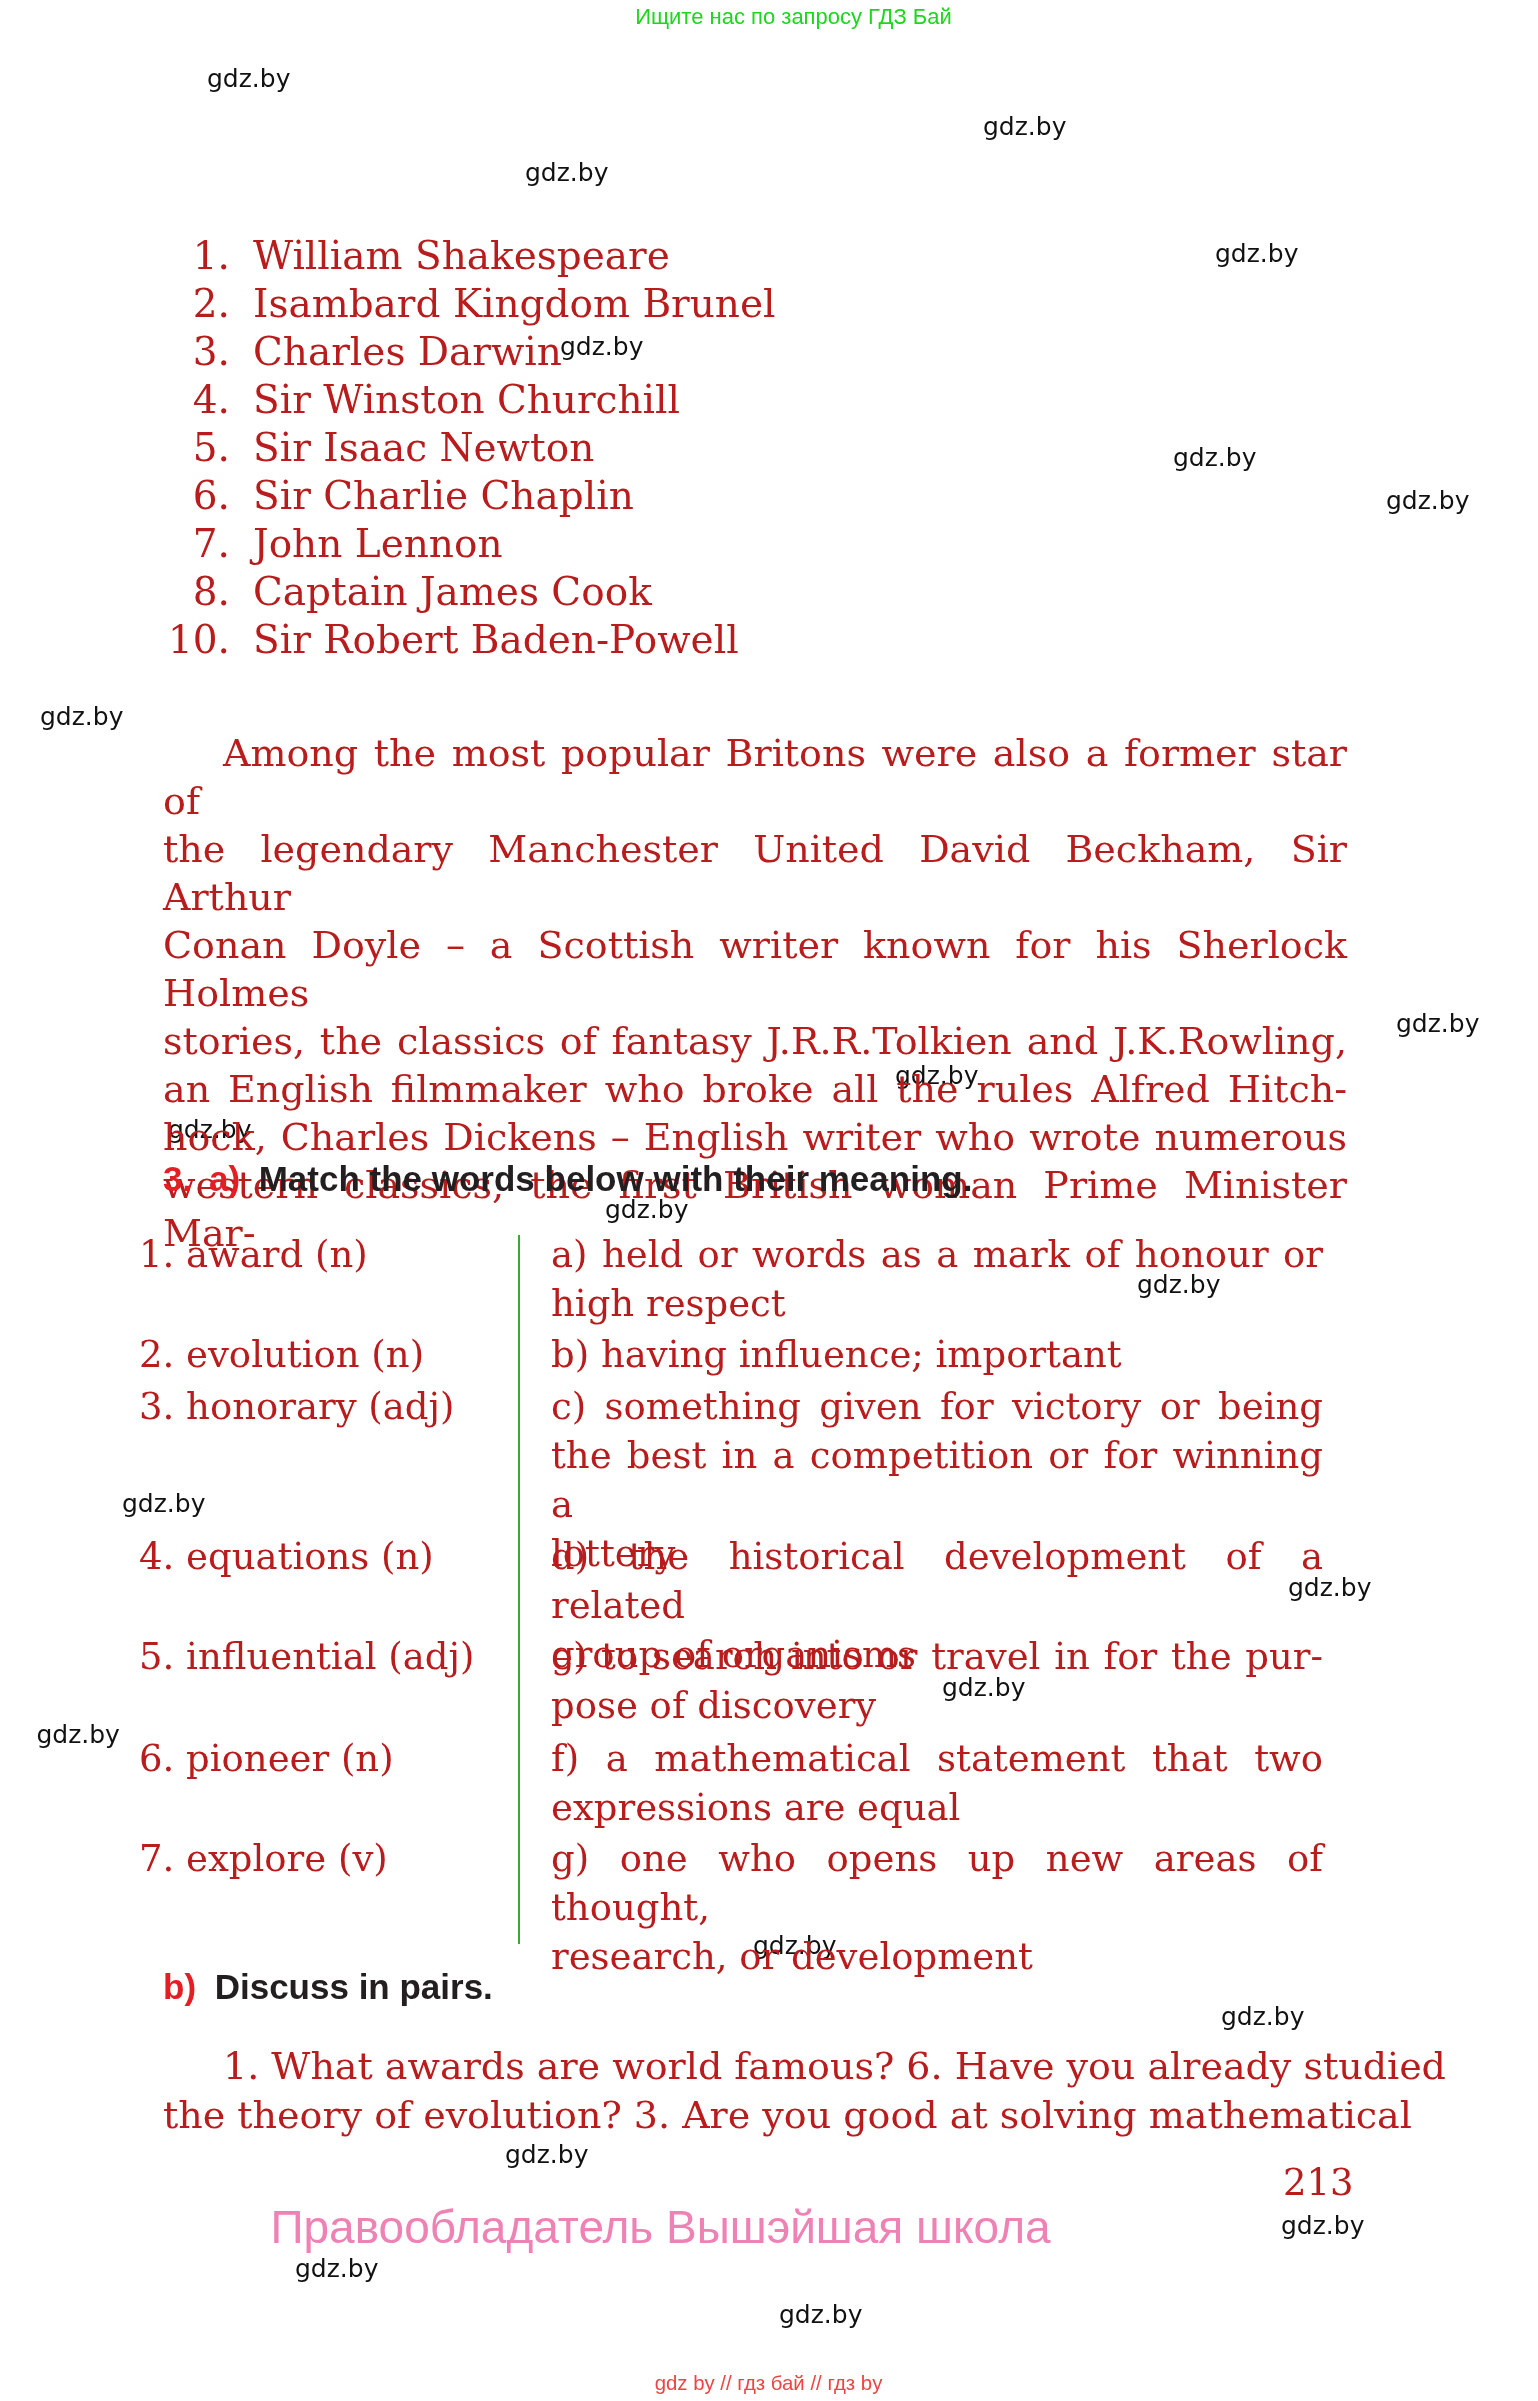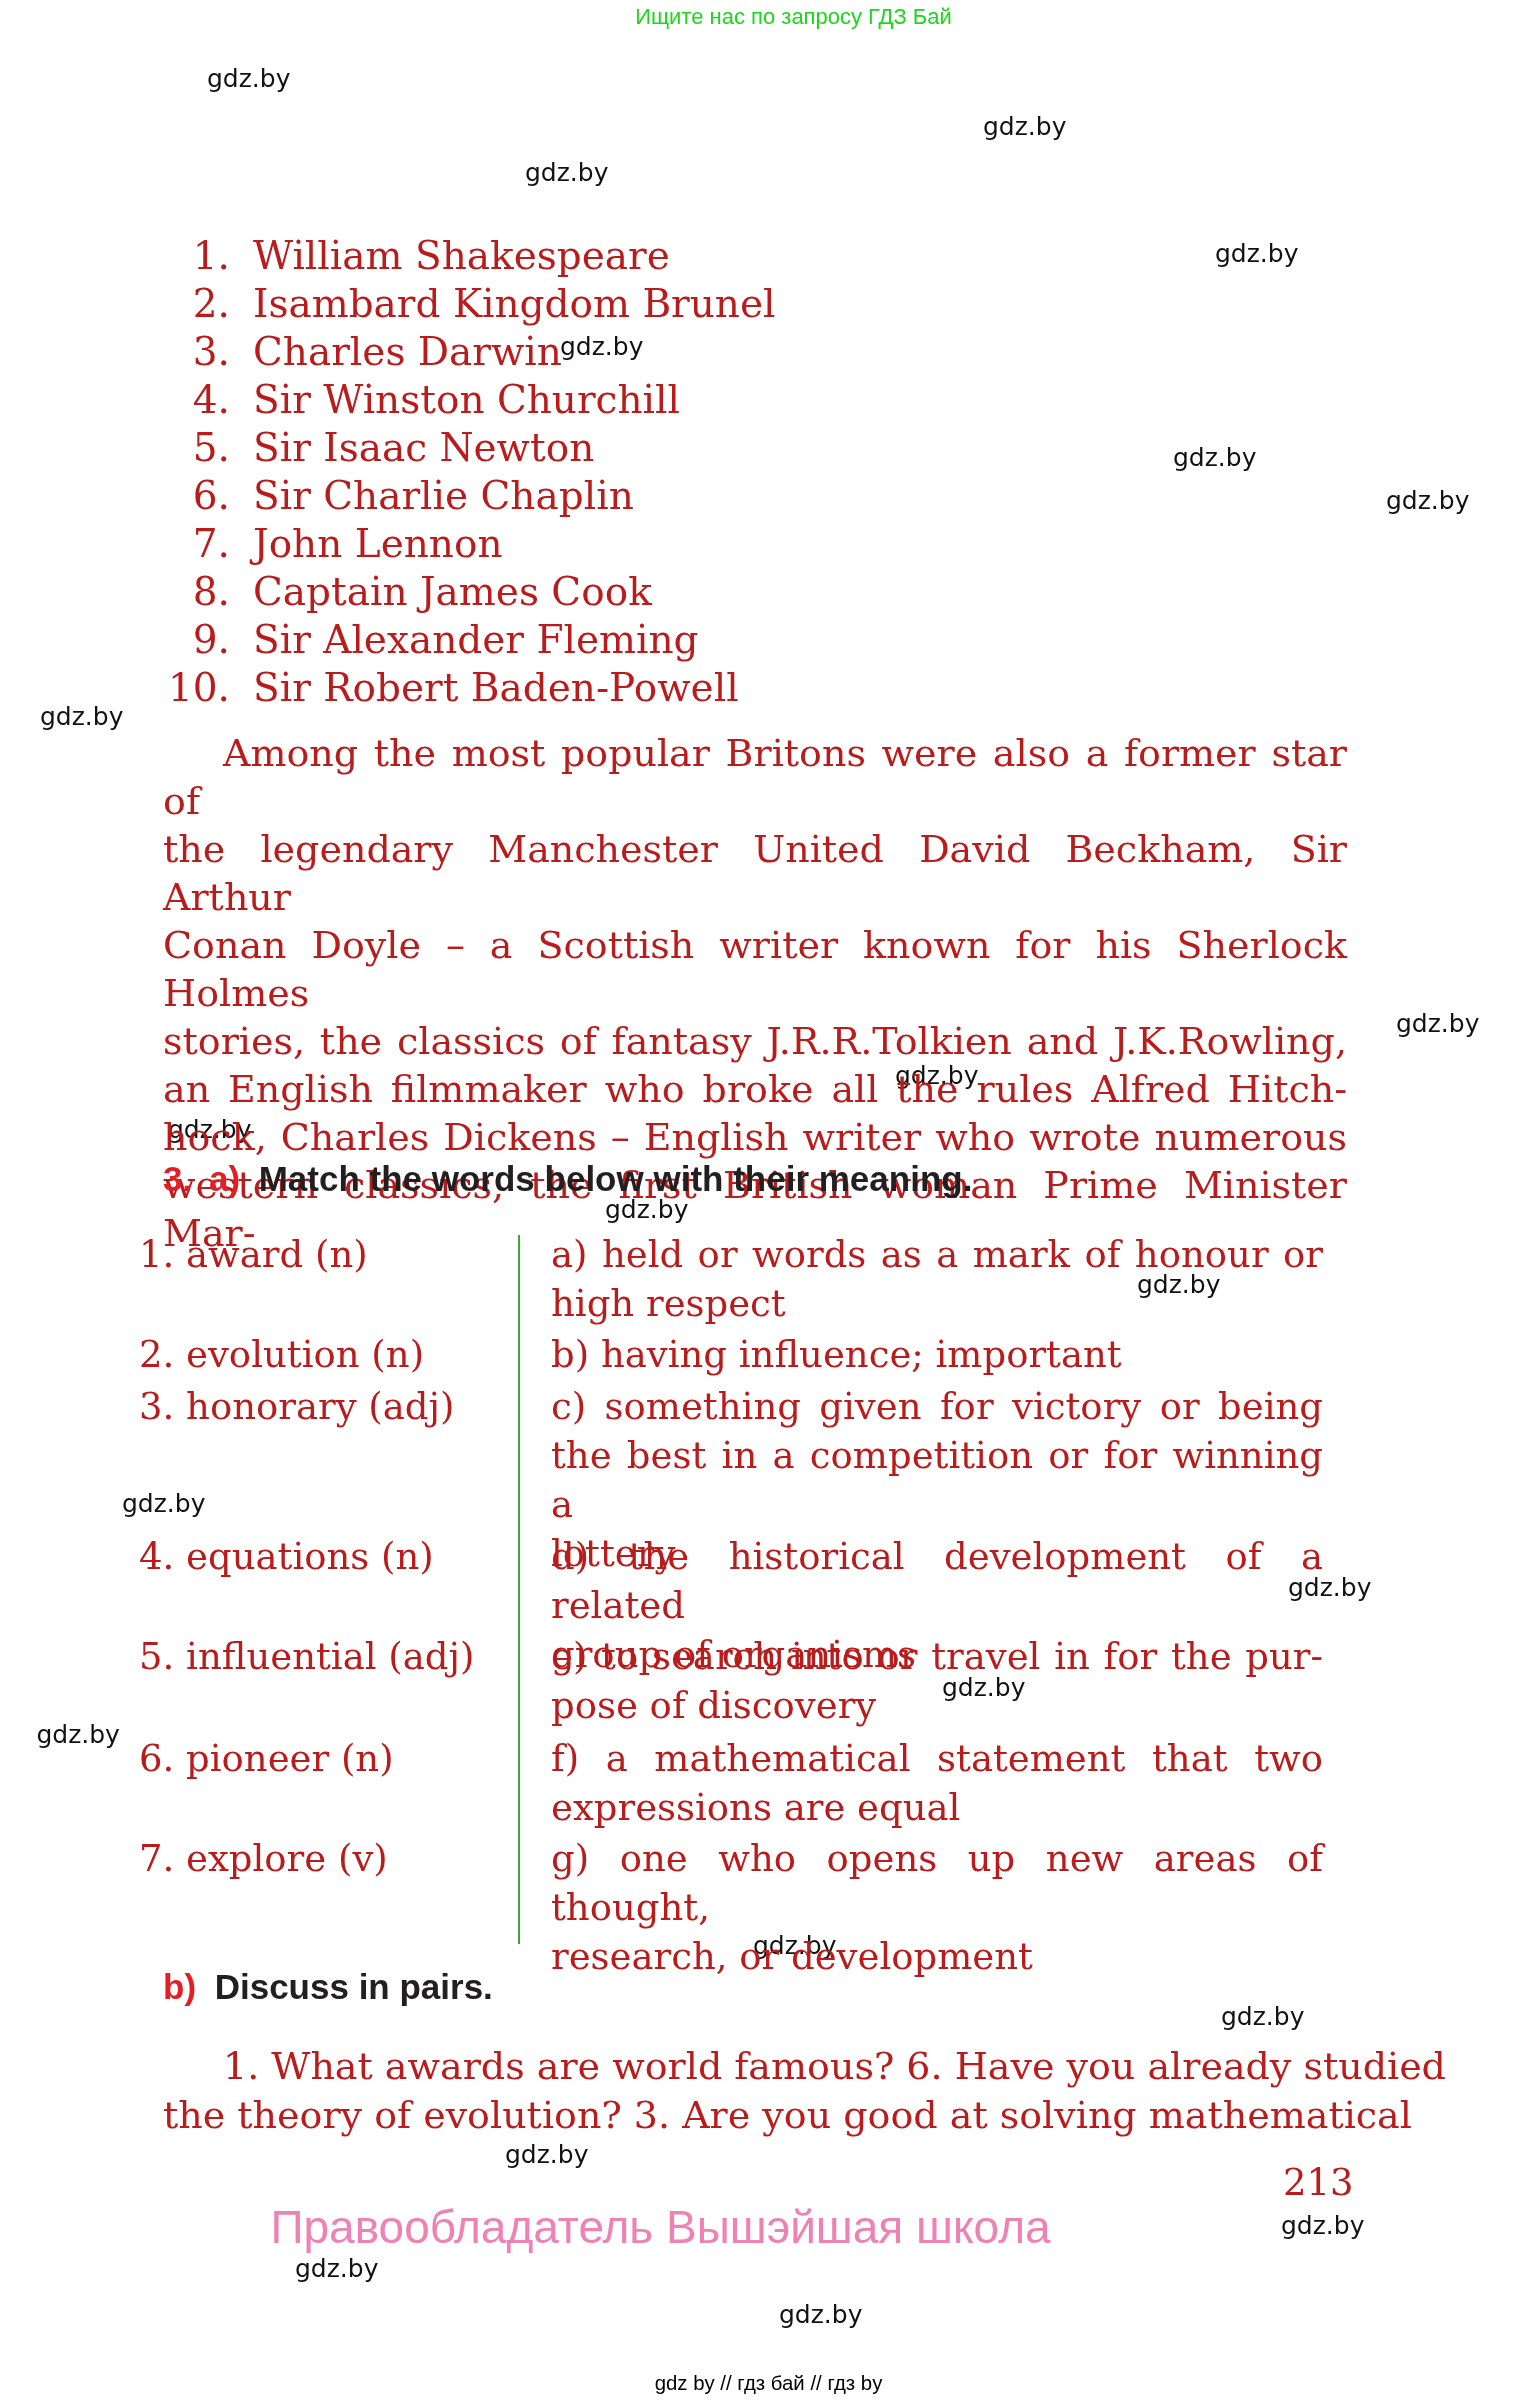--- a/index.html
+++ b/index.html
@@ -24,21 +24,21 @@
   .match-row { position: absolute; left: 0; width: 1184px; font-size: 37px; line-height: 49px; }
   .term { position: absolute; left: 0; top: 0; white-space: nowrap; }
   .def { position: absolute; left: 412px; top: 0; width: 772px; white-space: normal; }
   .def .dl { display: block; text-align: justify; text-align-last: justify; }
   .def .dl.last { text-align-last: left; }
   .questions { left: 139px; top: 2042px; width: 1184px; font-size: 38px; line-height: 49px; }
   .questions .line { display: block; text-align: justify; text-align-last: justify; }
   .questions .line.first { padding-left: 60px; }
   .page-number { left: 1259px; top: 2161px; font-size: 37px; }
   .pink-footer { top: 2200px; left: 0; width: 1273px; text-align: center; font-size: 46px; color: #ee82b4; }
-  .bottom-links { top: 2372px; left: 0; width: 1489px; text-align: center; font-size: 20.4px; color: #000000; }
+  .bottom-links { top: 2372px; left: 0; width: 1489px; text-align: center; font-size: 20.4px; color: #ef4444; }
 </style>
 </head>
 <body>
 
 <div class="abs sans top-banner">Ищите нас по запросу ГДЗ Бай</div>
 
 <div class="abs wm" style="left:183px; top:64px;">gdz.by</div>
 <div class="abs wm" style="left:959px; top:112px;">gdz.by</div>
 <div class="abs wm" style="left:501px; top:158px;">gdz.by</div>
 <div class="abs wm" style="left:1191px; top:239px;">gdz.by</div>
@@ -64,21 +64,20 @@
 
 <div class="abs serif list">
   <div class="list-item"><span class="list-num">1.</span><span class="list-name">William Shakespeare</span></div>
   <div class="list-item"><span class="list-num">2.</span><span class="list-name">Isambard Kingdom Brunel</span></div>
   <div class="list-item"><span class="list-num">3.</span><span class="list-name">Charles Darwin</span></div>
   <div class="list-item"><span class="list-num">4.</span><span class="list-name">Sir Winston Churchill</span></div>
   <div class="list-item"><span class="list-num">5.</span><span class="list-name">Sir Isaac Newton</span></div>
   <div class="list-item"><span class="list-num">6.</span><span class="list-name">Sir Charlie Chaplin</span></div>
   <div class="list-item"><span class="list-num">7.</span><span class="list-name">John Lennon</span></div>
   <div class="list-item"><span class="list-num">8.</span><span class="list-name">Captain James Cook</span></div>
-  <div class="list-item"><span class="list-num">9.</span><span class="list-name">Sir Alexander Fleming</span></div>
   <div class="list-item"><span class="list-num">10.</span><span class="list-name">Sir Robert Baden-Powell</span></div>
 </div>
 
 <div class="abs serif para">
   <span class="line first">Among the most popular Britons were also a former star of</span>
   <span class="line">the legendary Manchester United David Beckham, Sir Arthur</span>
   <span class="line">Conan Doyle – a Scottish writer known for his Sherlock Holmes</span>
   <span class="line">stories, the classics of fantasy J.R.R.Tolkien and J.K.Rowling,</span>
   <span class="line">an English filmmaker who broke all the rules Alfred Hitch-</span>
   <span class="line">hock, Charles Dickens – English writer who wrote numerous</span>

